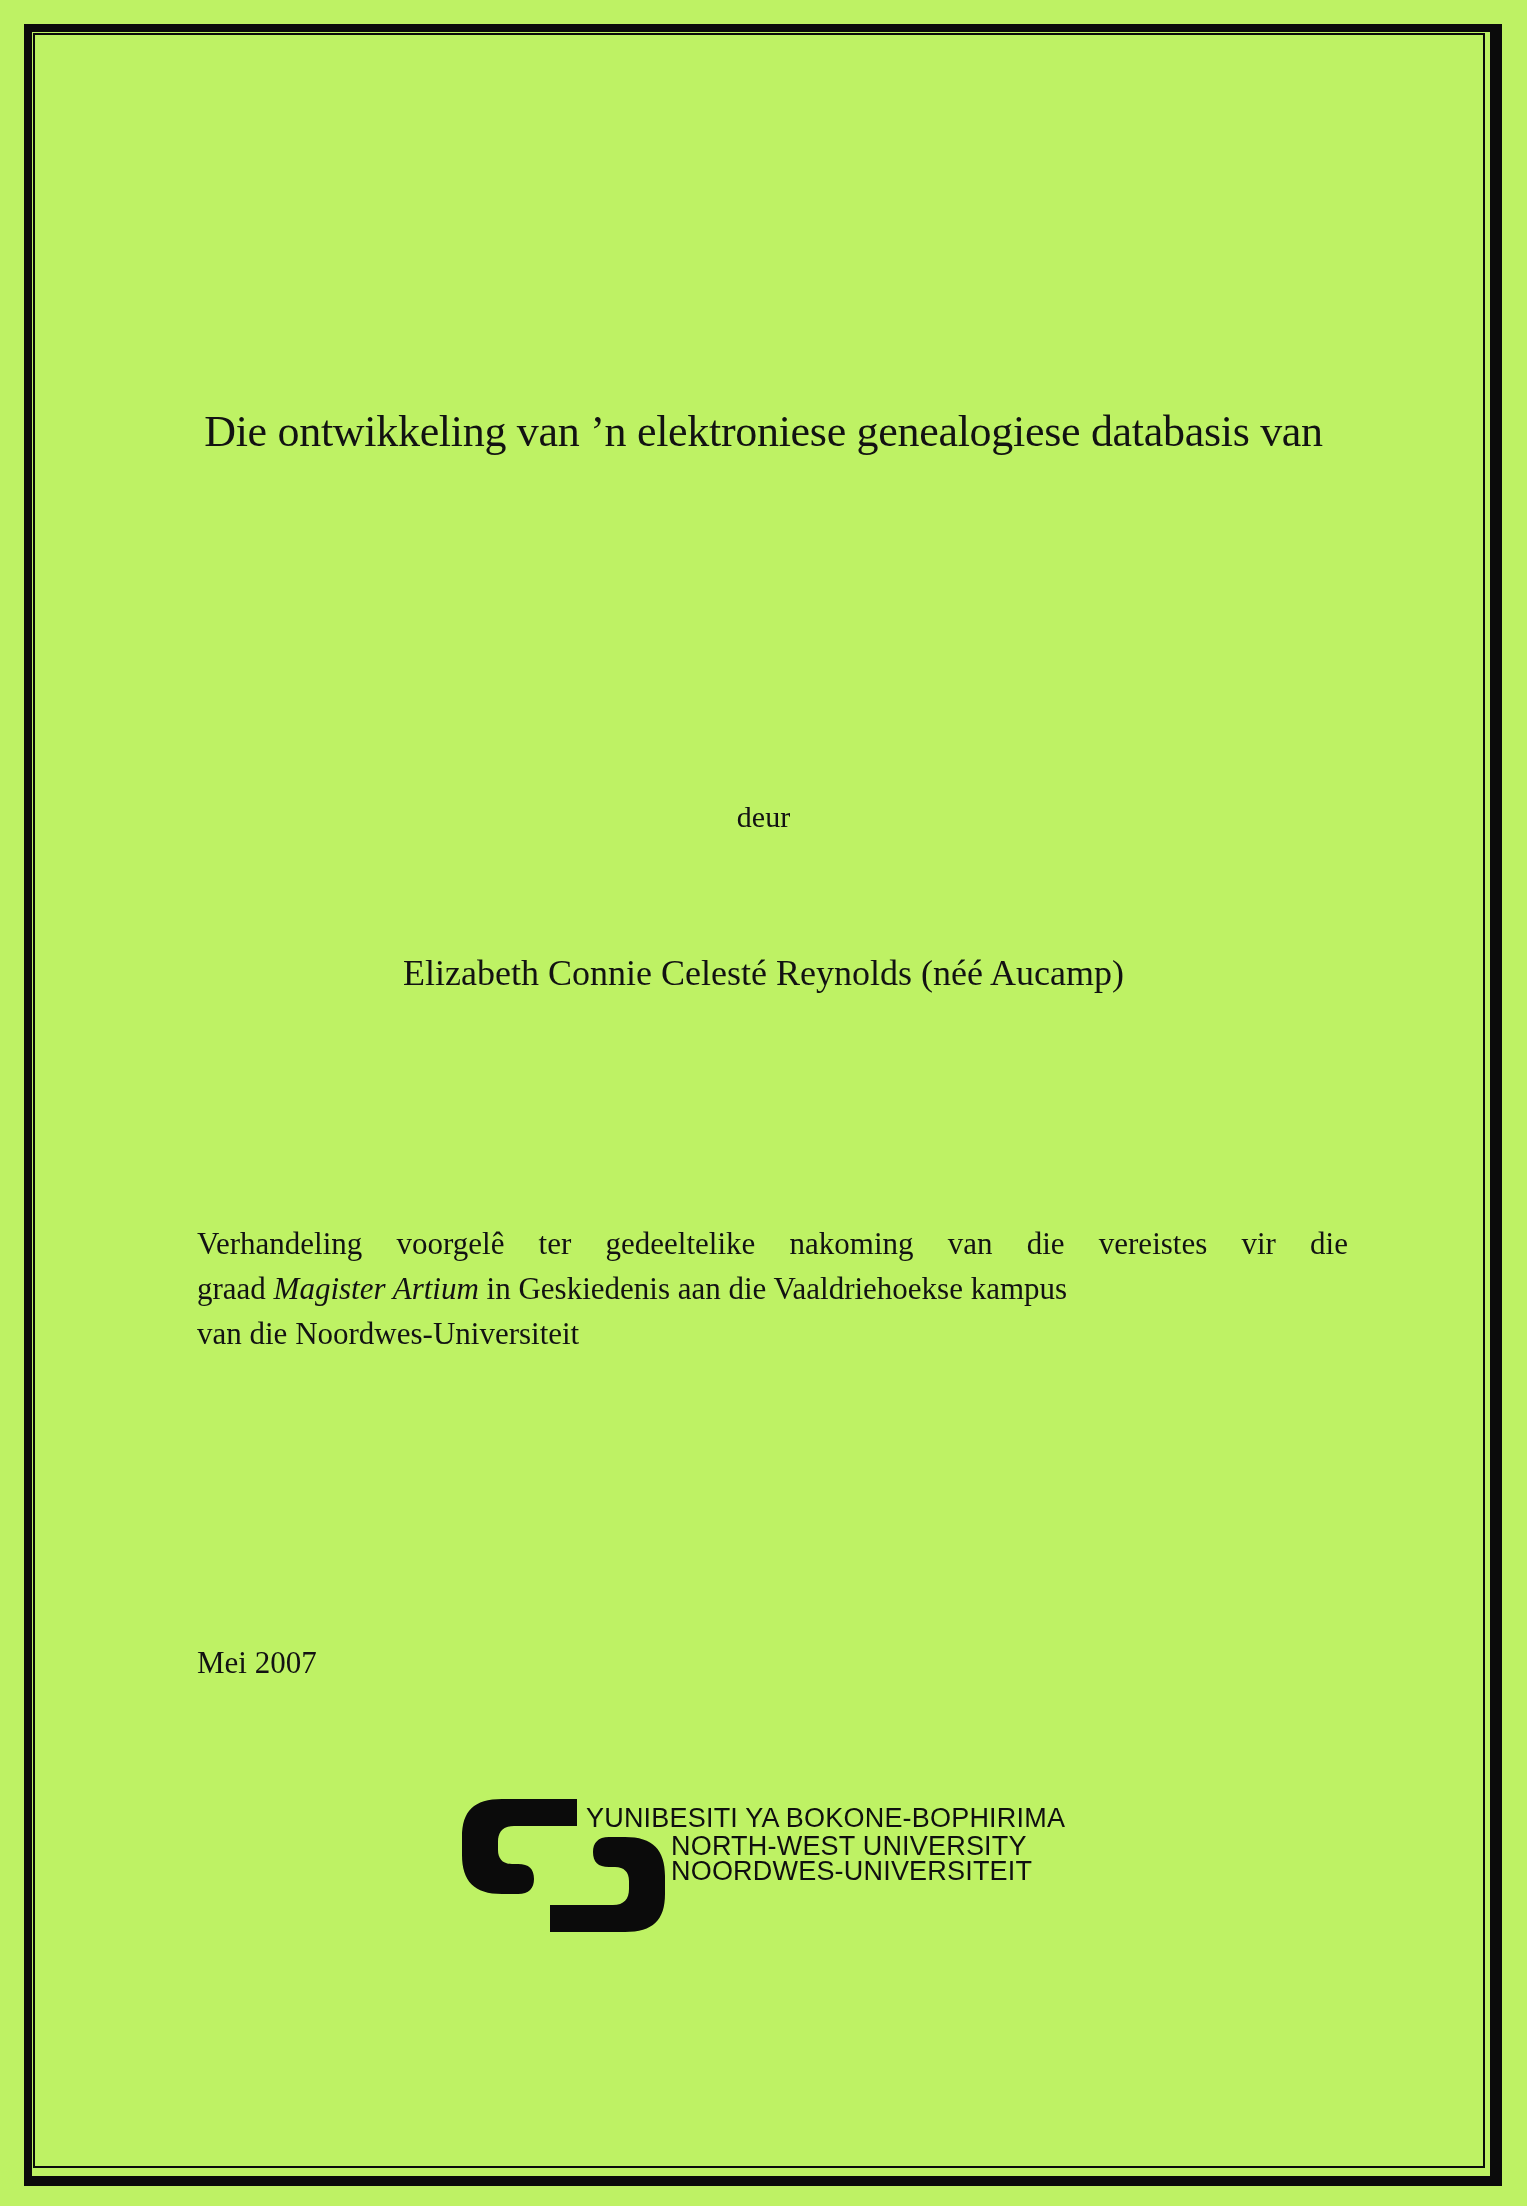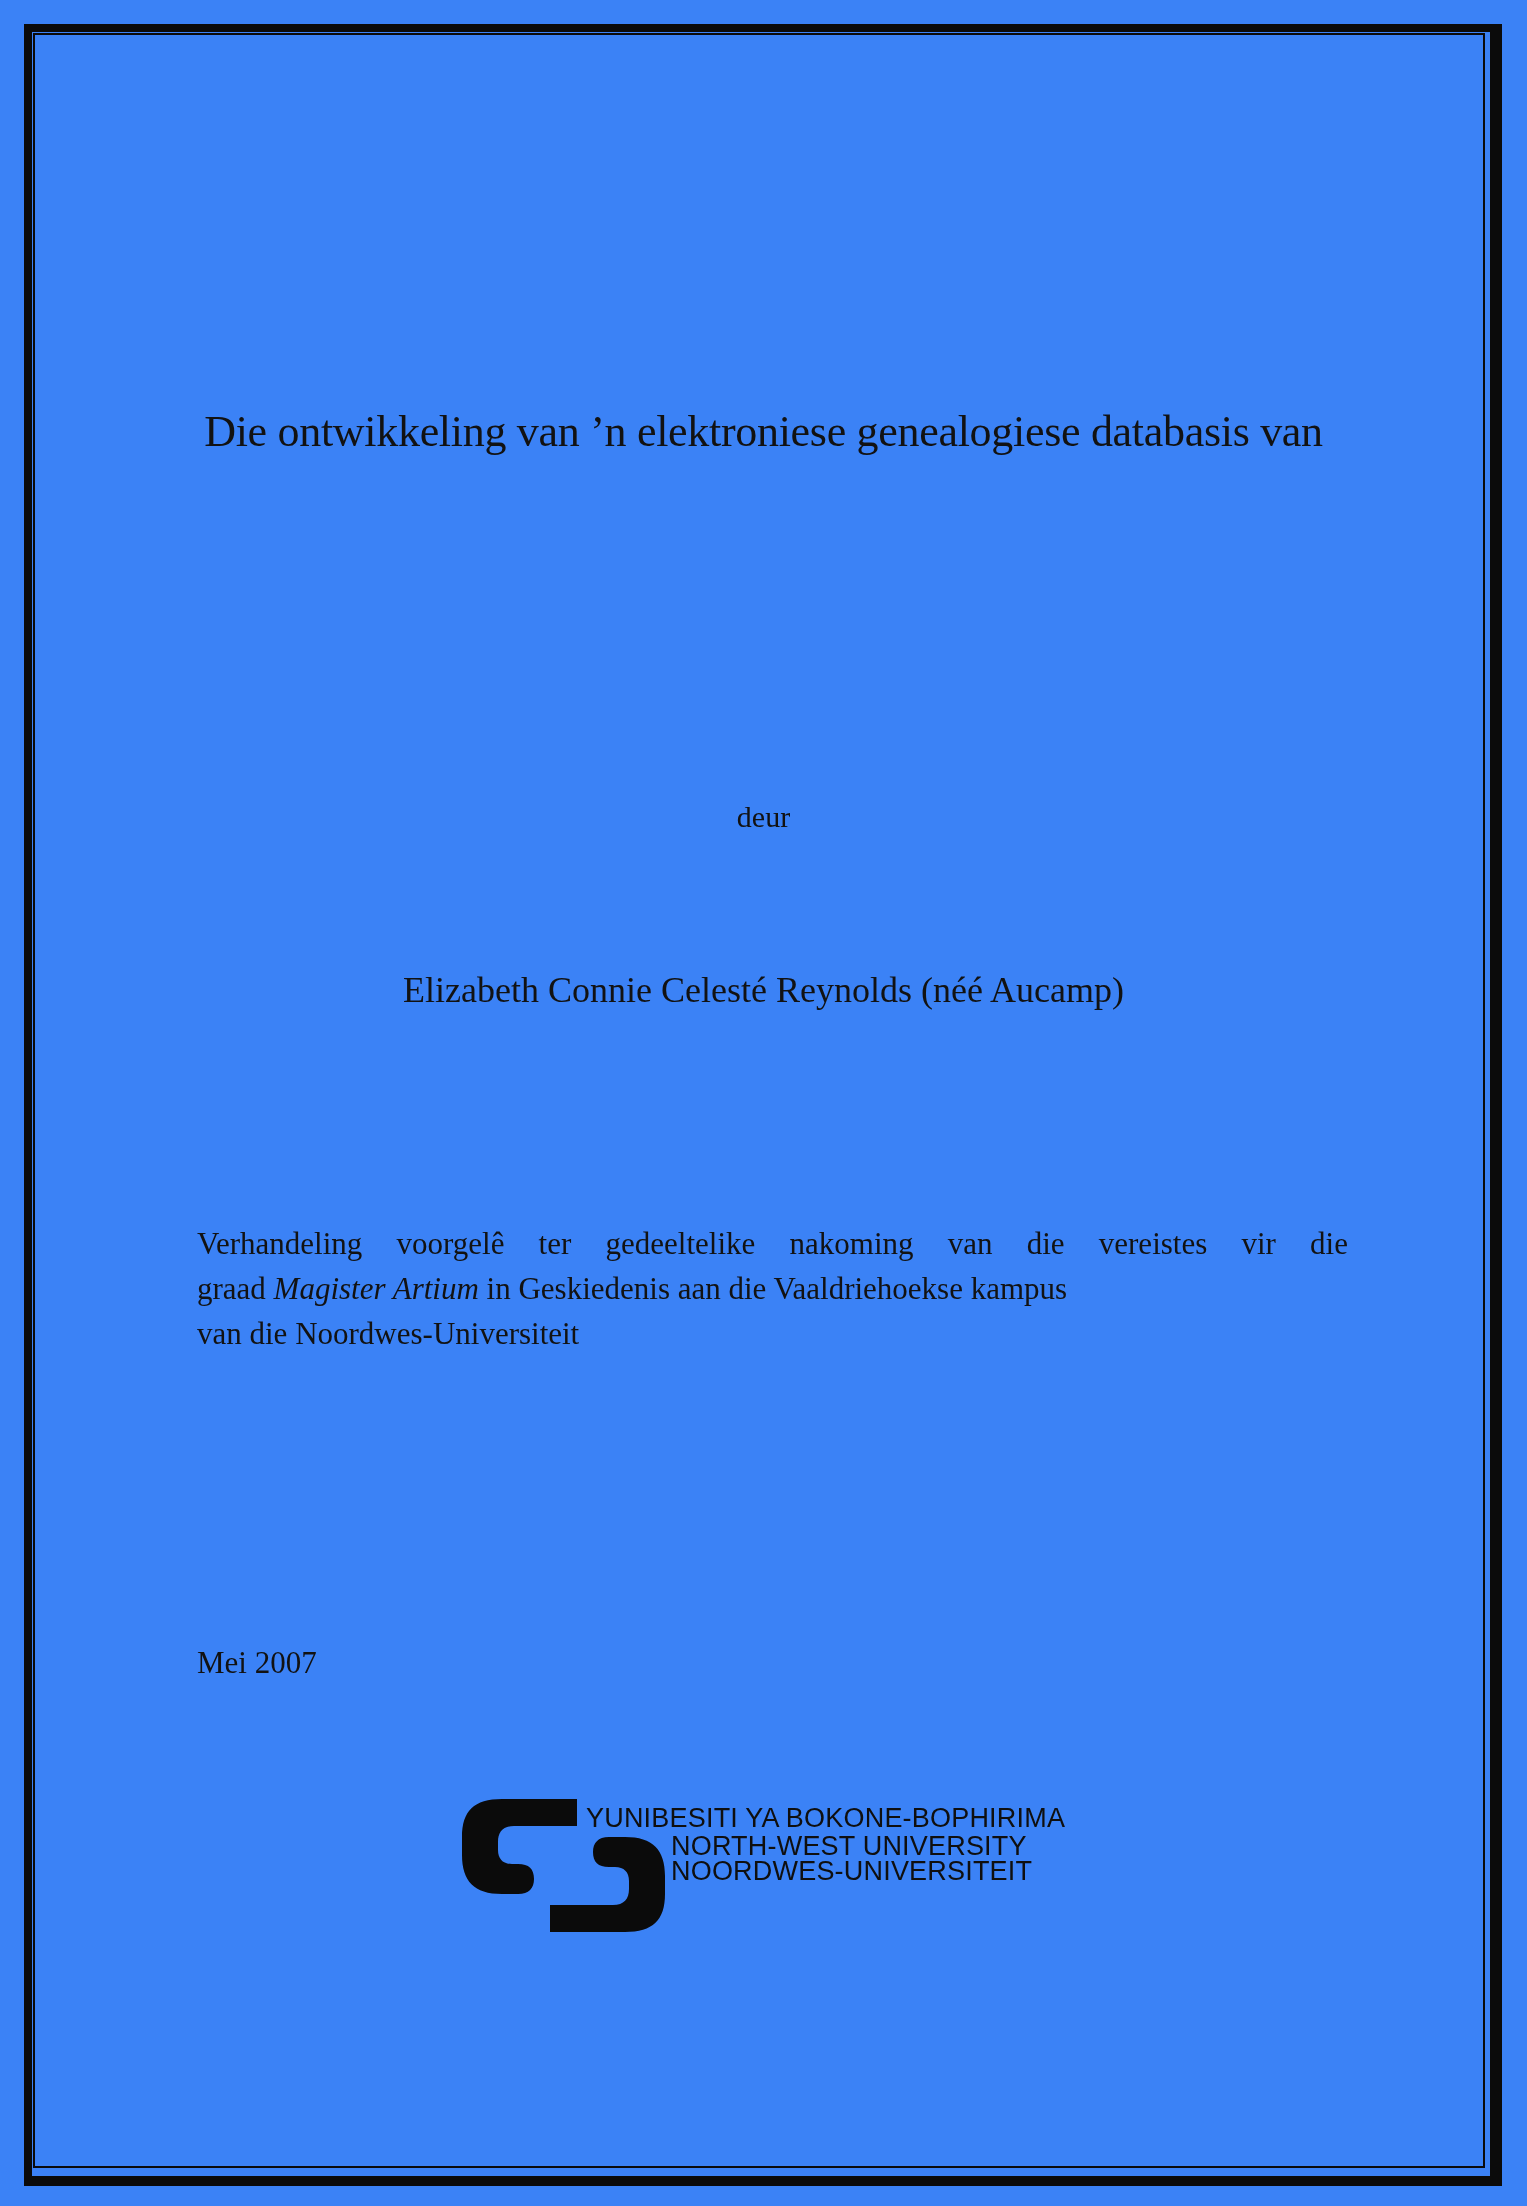--- a/index.html
+++ b/index.html
@@ -1,20 +1,20 @@
 <!DOCTYPE html>
 <html><head>
 <meta charset="utf-8">
 <style>
   html, body { margin: 0; padding: 0; background: #ffffff; }
   .page {
     position: relative;
     width: 1527px;
     height: 2206px;
-    background: #3b82f6;
+    background: #bef264;
     color: #121212;
     font-family: "Liberation Serif", "DejaVu Serif", serif;
     overflow: hidden;
   }
   .abs { position: absolute; }
   .border-outer {
     position: absolute;
     left: 24px; top: 24px;
     width: 1478px; height: 2162px;
     box-sizing: border-box;
@@ -40,21 +40,20 @@
     left: 100px; top: 800px; width: 1327px;
     text-align: center;
     font-size: 30px;
     line-height: 34px;
   }
   .author {
     left: 100px; top: 952px; width: 1327px;
     text-align: center;
     font-size: 36px;
     line-height: 42px;
-    margin-top: 17px;
   }
   .statement {
     left: 197px; top: 1221px; width: 1151px;
     font-size: 31px;
     line-height: 45px;
   }
   .st-justify { text-align: justify; text-align-last: justify; }
   .supervisor {
     left: 197px; top: 1640px;
     font-size: 31px;

